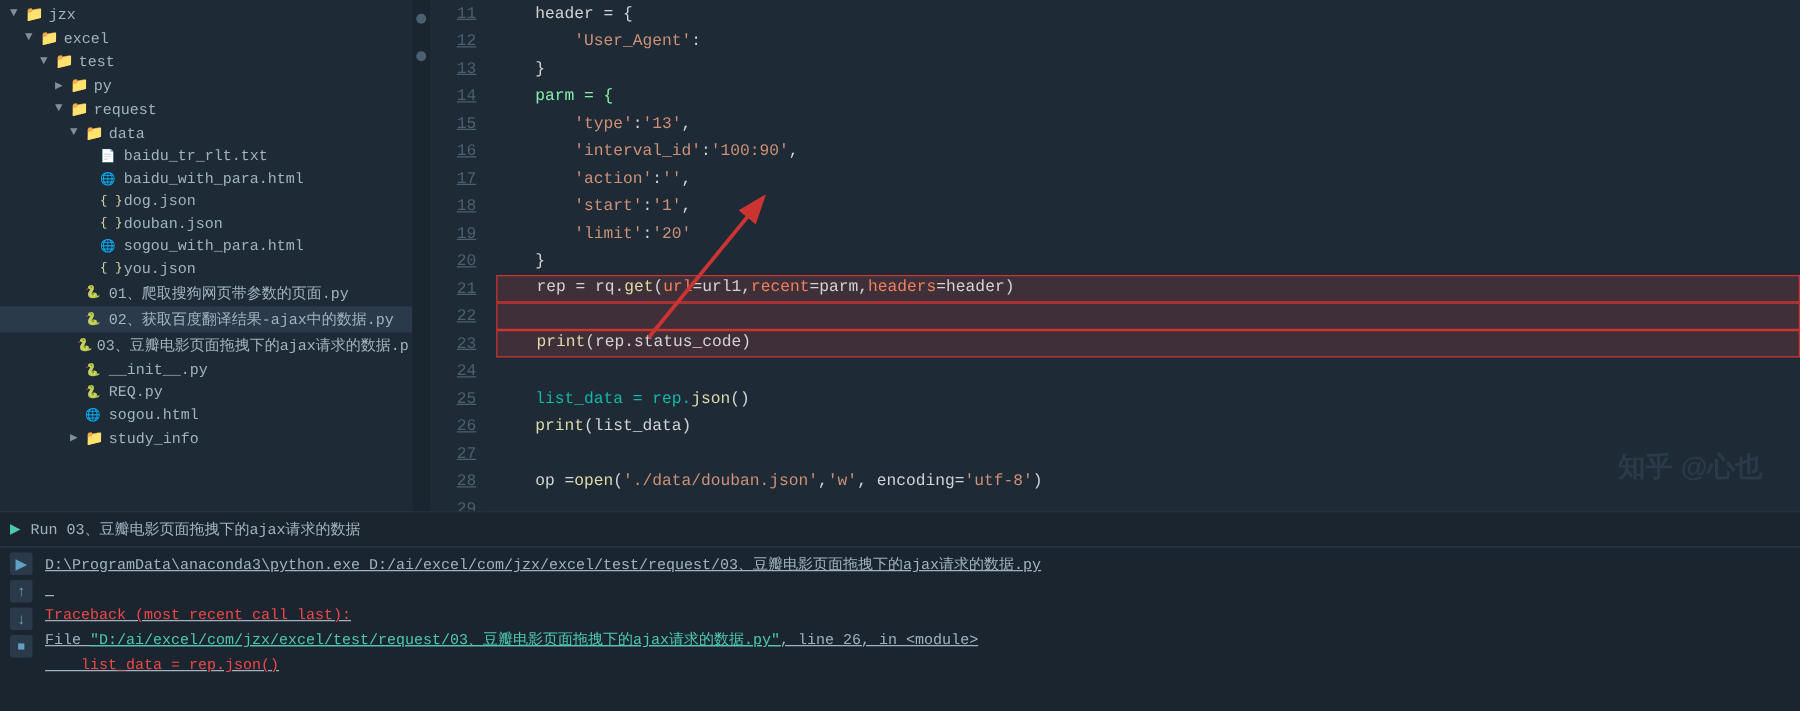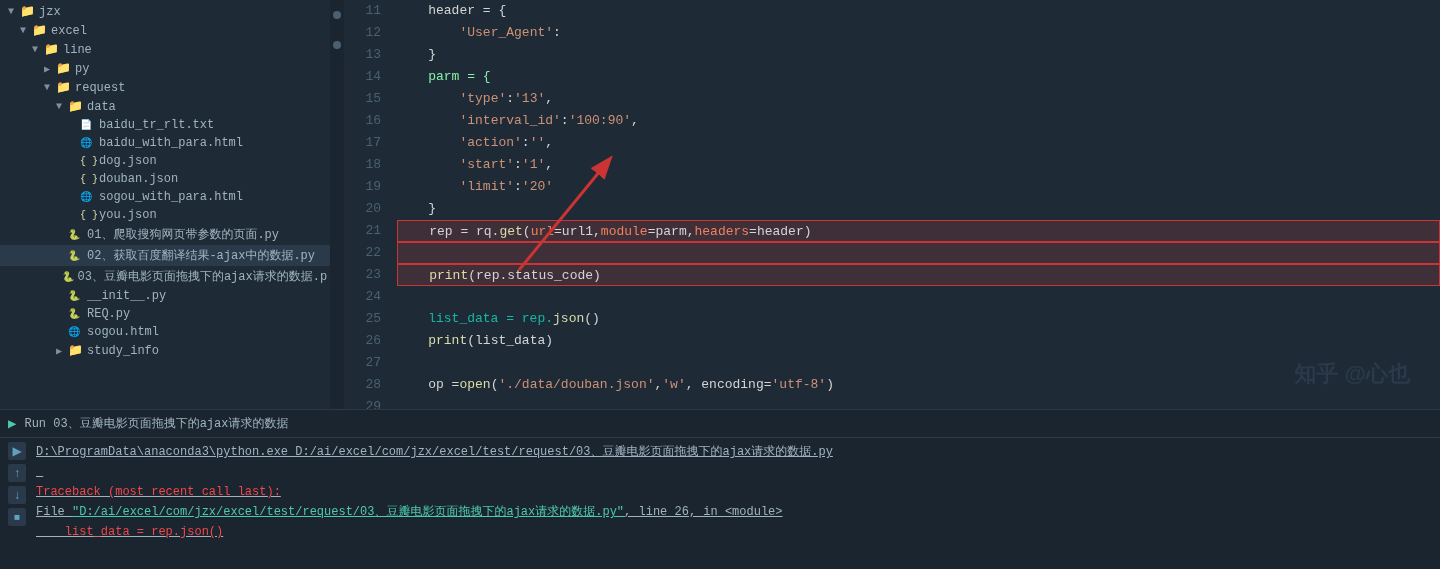--- a/index.html
+++ b/index.html
@@ -105,20 +105,21 @@
     .line-numbers {
       width: 45px;
       background: #1e2a35;
       color: #4a6070;
       font-size: 13px;
       line-height: 22px;
       padding: 0 8px;
       text-align: right;
       user-select: none;
       flex-shrink: 0;
+      text-decoration: underline;
     }
 
     .line-number {
       height: 22px;
       display: flex;
       align-items: center;
       justify-content: flex-end;
     }
 
     .code-lines {
@@ -128,21 +129,21 @@
       color: #d4d4d4;
       padding-left: 8px;
       overflow: hidden;
       position: relative;
     }
 
     .code-line {
       height: 22px;
       white-space: nowrap;
       display: flex;
-      align-items: flex-start;
+      align-items: flex-end;
     }
 
     .code-line.highlighted {
       background: rgba(255, 80, 80, 0.15);
       border: 1px solid #cc3333;
     }
     .fn { color: #dcdcaa; }
     .str { color: #ce9178; }
     .comment { color: #6a9955; }
     .param { color: #f08060; }
@@ -262,21 +263,21 @@
       <span>jzx</span>
     </div>
     <div class="tree-item tree-indent-2">
       <span class="tree-arrow">▼</span>
       <span class="folder-icon">📁</span>
       <span>excel</span>
     </div>
     <div class="tree-item tree-indent-3">
       <span class="tree-arrow">▼</span>
       <span class="folder-icon">📁</span>
-      <span>line</span>
+      <span>test</span>
     </div>
     <div class="tree-item tree-indent-4">
       <span class="tree-arrow">▶</span>
       <span class="folder-icon">📁</span>
       <span>py</span>
     </div>
     <div class="tree-item tree-indent-4">
       <span class="tree-arrow">▼</span>
       <span class="folder-icon">📁</span>
       <span>request</span>
@@ -445,21 +446,21 @@
         <div class="code-line" style="position:relative">
           <span style="color:#d4d4d4">&nbsp;&nbsp;&nbsp;&nbsp;}</span>
         </div>
 
         <div class="code-line highlighted">
           <span style="color:#d4d4d4">&nbsp;&nbsp;&nbsp;&nbsp;rep = rq.</span>
             <span class="fn">get</span>
             <span style="color:#d4d4d4">(</span>
             <span class="param">url</span>
             <span style="color:#d4d4d4">=url1, </span>
-            <span class="param">module</span>
+            <span class="param">recent</span>
             <span style="color:#d4d4d4">=parm, </span>
             <span class="param">headers</span>
             <span style="color:#d4d4d4">=header)</span>
         </div>
 
         <div class="code-line highlighted">
           <span style="color:#d4d4d4">&nbsp;</span>
         </div>
 
         <div class="code-line highlighted">

